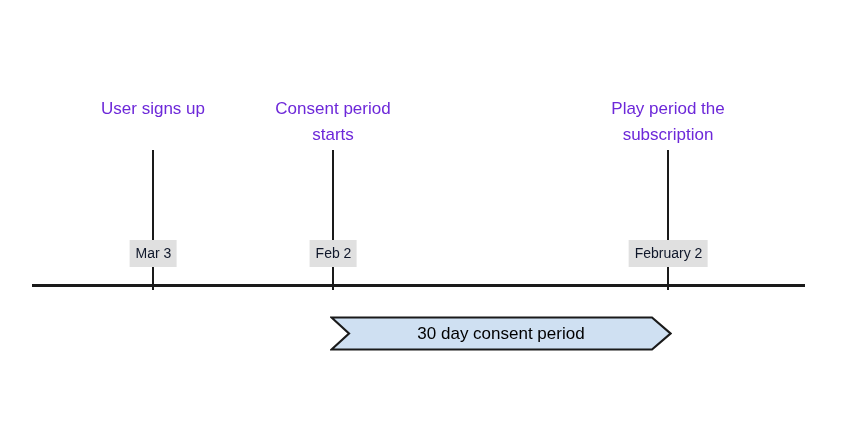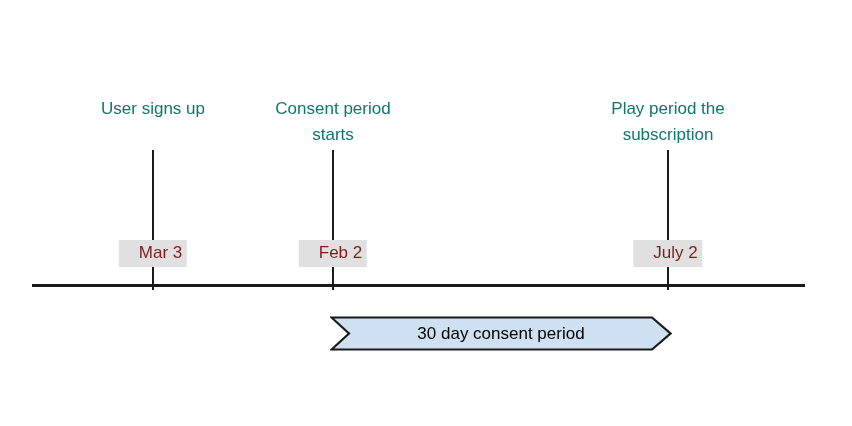--- a/index.html
+++ b/index.html
@@ -54,34 +54,34 @@
   .marker-label {
     position: absolute;
     left: 50%;
     transform: translateX(-50%);
     top: 96px;
     width: 240px;
     text-align: center;
     font-size: 17px;
     line-height: 26px;
     white-space: pre-line;
-    color: #0f766e;
+    color: #6d28d9;
   }
 
   .marker-date {
     position: absolute;
     left: 50%;
     transform: translateX(-50%);
     top: 240px;
     background: #e0e0e0;
-    font-size: 17px;
+    font-size: 14px;
     line-height: 24px;
-    padding: 1px 5px 2px 20px;
+    padding: 1px 5px 2px 6px;
     white-space: nowrap;
-    color: #7f1d1d;
+    color: #0f172a;
   }
 
   
   .period-banner {
     position: absolute;
     left: 330px;
     top: 316px;
     width: 342px;
     height: 35px;
     text-decoration: underline;
@@ -122,21 +122,21 @@
     <div class="marker-tick"></div>
     <div class="marker-label">Consent period
 starts</div>
     <div class="marker-date">Feb 2</div>
   </div>
 
   <div class="marker" style="left:668px;">
     <div class="marker-tick"></div>
     <div class="marker-label">Play period the
 subscription</div>
-    <div class="marker-date">July 2</div>
+    <div class="marker-date">February 2</div>
   </div>
 
   <div class="period-banner">
     <svg viewBox="0 0 342 35" preserveAspectRatio="none">
       <polygon points="1.5,1.5 322,1.5 340.5,17.5 322,33.5 1.5,33.5 19,17.5" fill="#cfe0f2" stroke="#1a1a1a" stroke-width="2.2" stroke-linejoin="miter"></polygon>
     </svg>
     <div class="period-label">30 day consent period</div>
   </div>
 
 </div>

